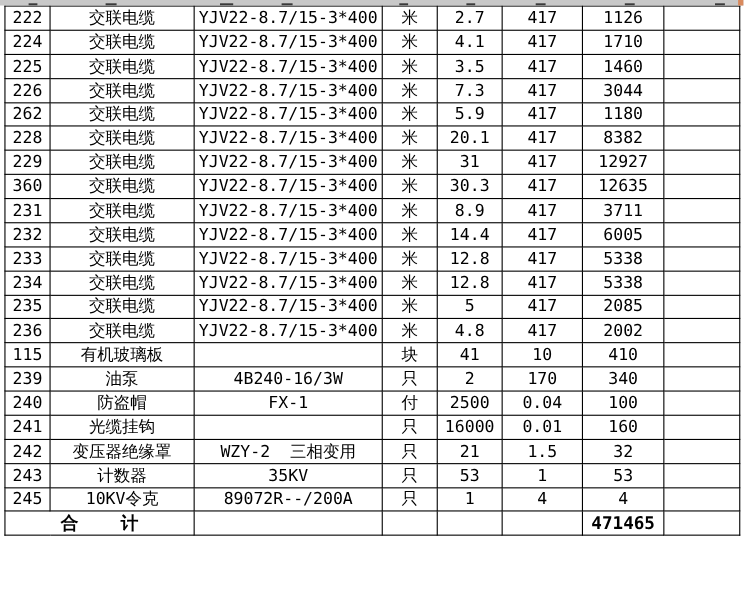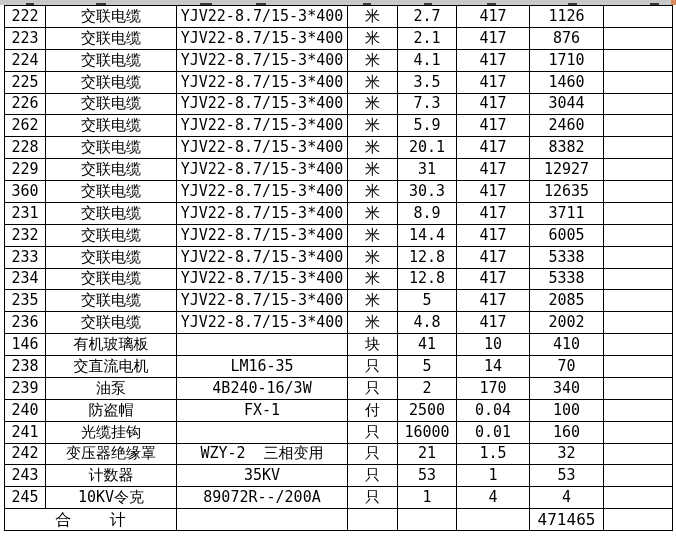--- a/index.html
+++ b/index.html
@@ -27,21 +27,21 @@
     border:1px solid #000;
     padding:0 1px;
     height:20.88px;
     text-align:center;
     vertical-align:middle;
     font-size:15px;
     line-height:1;
     white-space:pre;
     overflow:hidden;
   }
-  tr.footer-row td{font-weight:normal;font-size:16px;}
+  tr.footer-row td{font-weight:bold;font-size:16px;}
 </style>
 </head>
 <body>
 
 <div class="top-strip" style="background: rgb(200, 200, 200);">
   <i style="left:26px;width:8px"></i>
   <i style="left:96px;width:10px"></i>
   <i style="left:200px;width:12px"></i>
   <i style="left:256px;width:10px"></i>
   <i style="left:363px;width:8px"></i>
@@ -68,30 +68,20 @@
         <td>222</td>
         <td>交联电缆</td>
         <td>YJV22-8.7/15-3*400</td>
         <td>米</td>
         <td>2.7</td>
         <td>417</td>
         <td>1126</td>
         <td></td>
       </tr>
       <tr>
-        <td>223</td>
-        <td>交联电缆</td>
-        <td>YJV22-8.7/15-3*400</td>
-        <td>米</td>
-        <td>2.1</td>
-        <td>417</td>
-        <td>876</td>
-        <td></td>
-      </tr>
-      <tr>
         <td>224</td>
         <td>交联电缆</td>
         <td>YJV22-8.7/15-3*400</td>
         <td>米</td>
         <td>4.1</td>
         <td>417</td>
         <td>1710</td>
         <td></td>
       </tr>
       <tr>
@@ -114,21 +104,21 @@
         <td>3044</td>
         <td></td>
       </tr>
       <tr>
         <td>262</td>
         <td>交联电缆</td>
         <td>YJV22-8.7/15-3*400</td>
         <td>米</td>
         <td>5.9</td>
         <td>417</td>
-        <td>2460</td>
+        <td>1180</td>
         <td></td>
       </tr>
       <tr>
         <td>228</td>
         <td>交联电缆</td>
         <td>YJV22-8.7/15-3*400</td>
         <td>米</td>
         <td>20.1</td>
         <td>417</td>
         <td>8382</td>
@@ -208,37 +198,27 @@
         <td>236</td>
         <td>交联电缆</td>
         <td>YJV22-8.7/15-3*400</td>
         <td>米</td>
         <td>4.8</td>
         <td>417</td>
         <td>2002</td>
         <td></td>
       </tr>
       <tr>
-        <td>146</td>
+        <td>115</td>
         <td>有机玻璃板</td>
         <td></td>
         <td>块</td>
         <td>41</td>
         <td>10</td>
         <td>410</td>
-        <td></td>
-      </tr>
-      <tr>
-        <td>238</td>
-        <td>交直流电机</td>
-        <td>LM16-35</td>
-        <td>只</td>
-        <td>5</td>
-        <td>14</td>
-        <td>70</td>
         <td></td>
       </tr>
       <tr>
         <td>239</td>
         <td>油泵</td>
         <td>4B240-16/3W</td>
         <td>只</td>
         <td>2</td>
         <td>170</td>
         <td>340</td>

